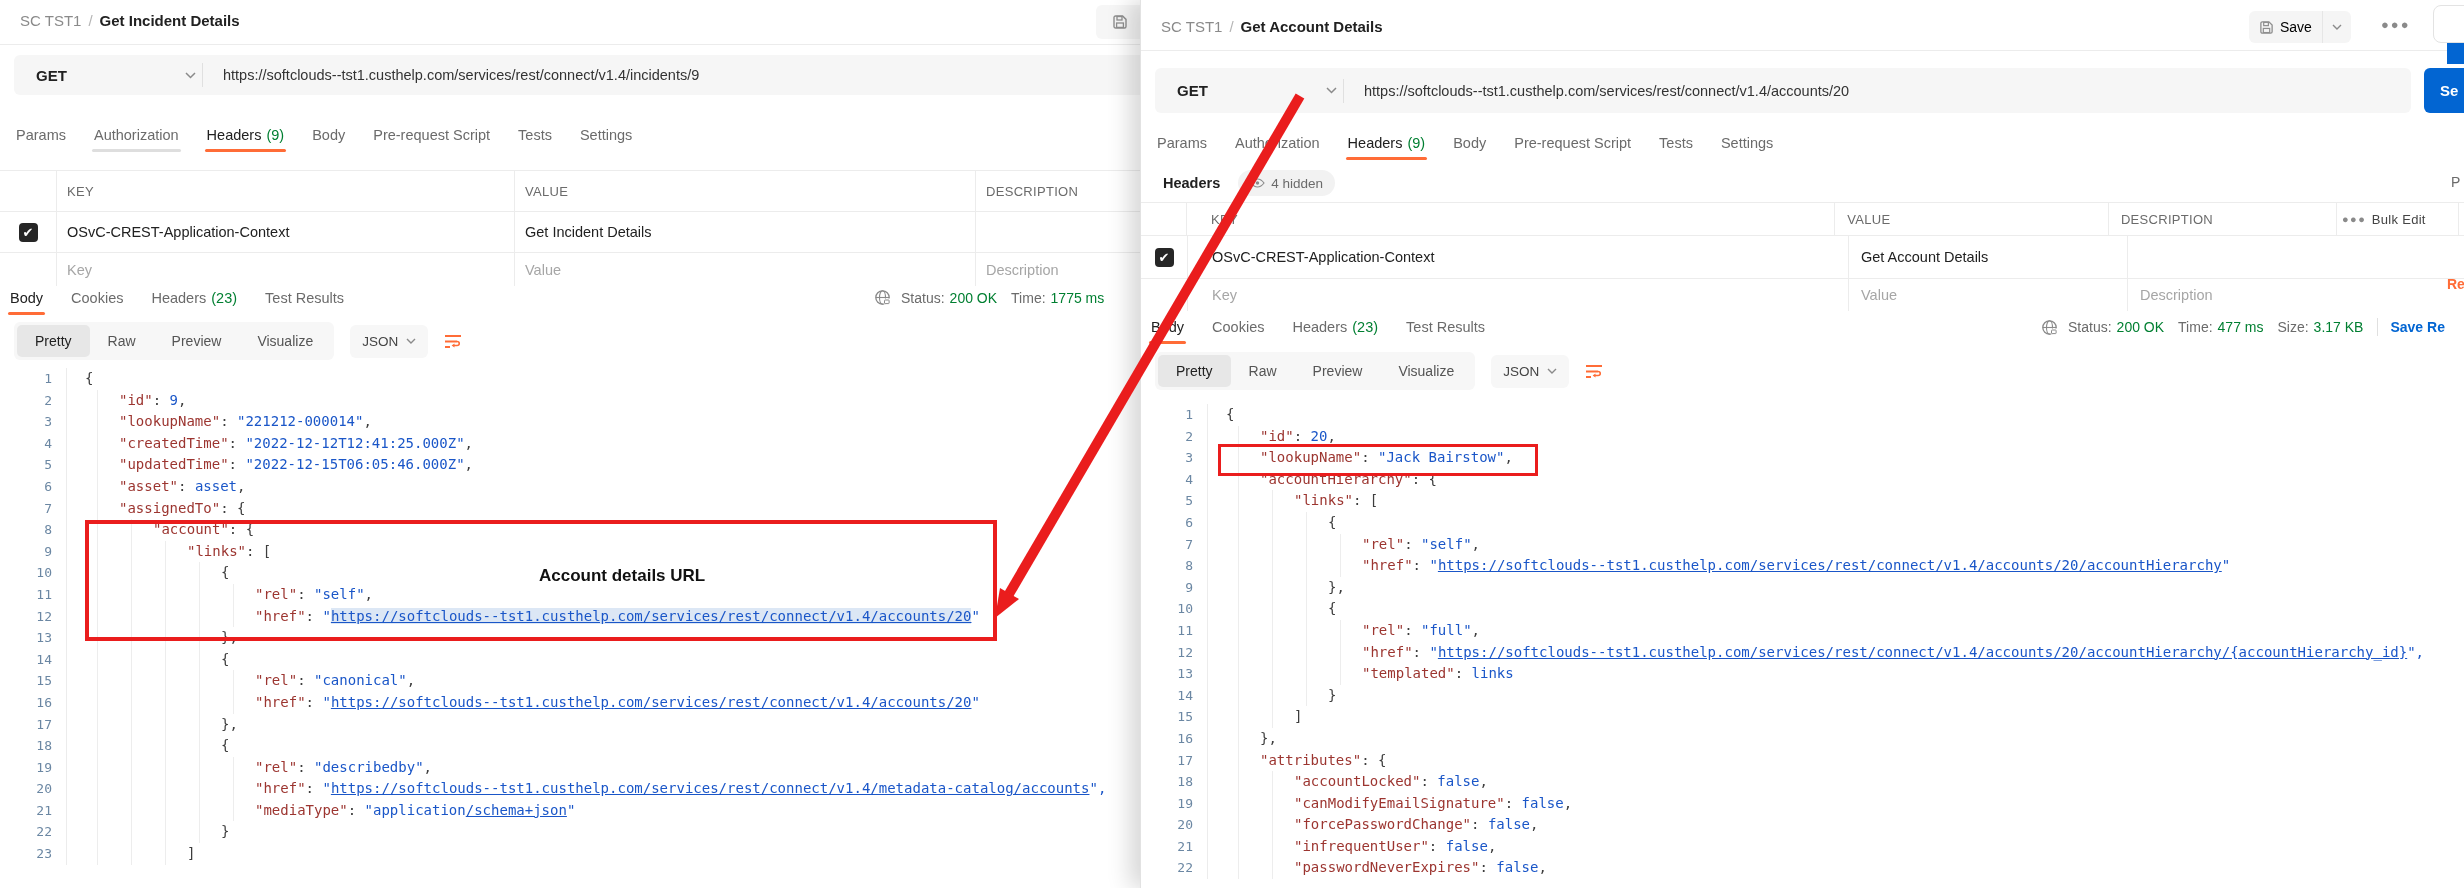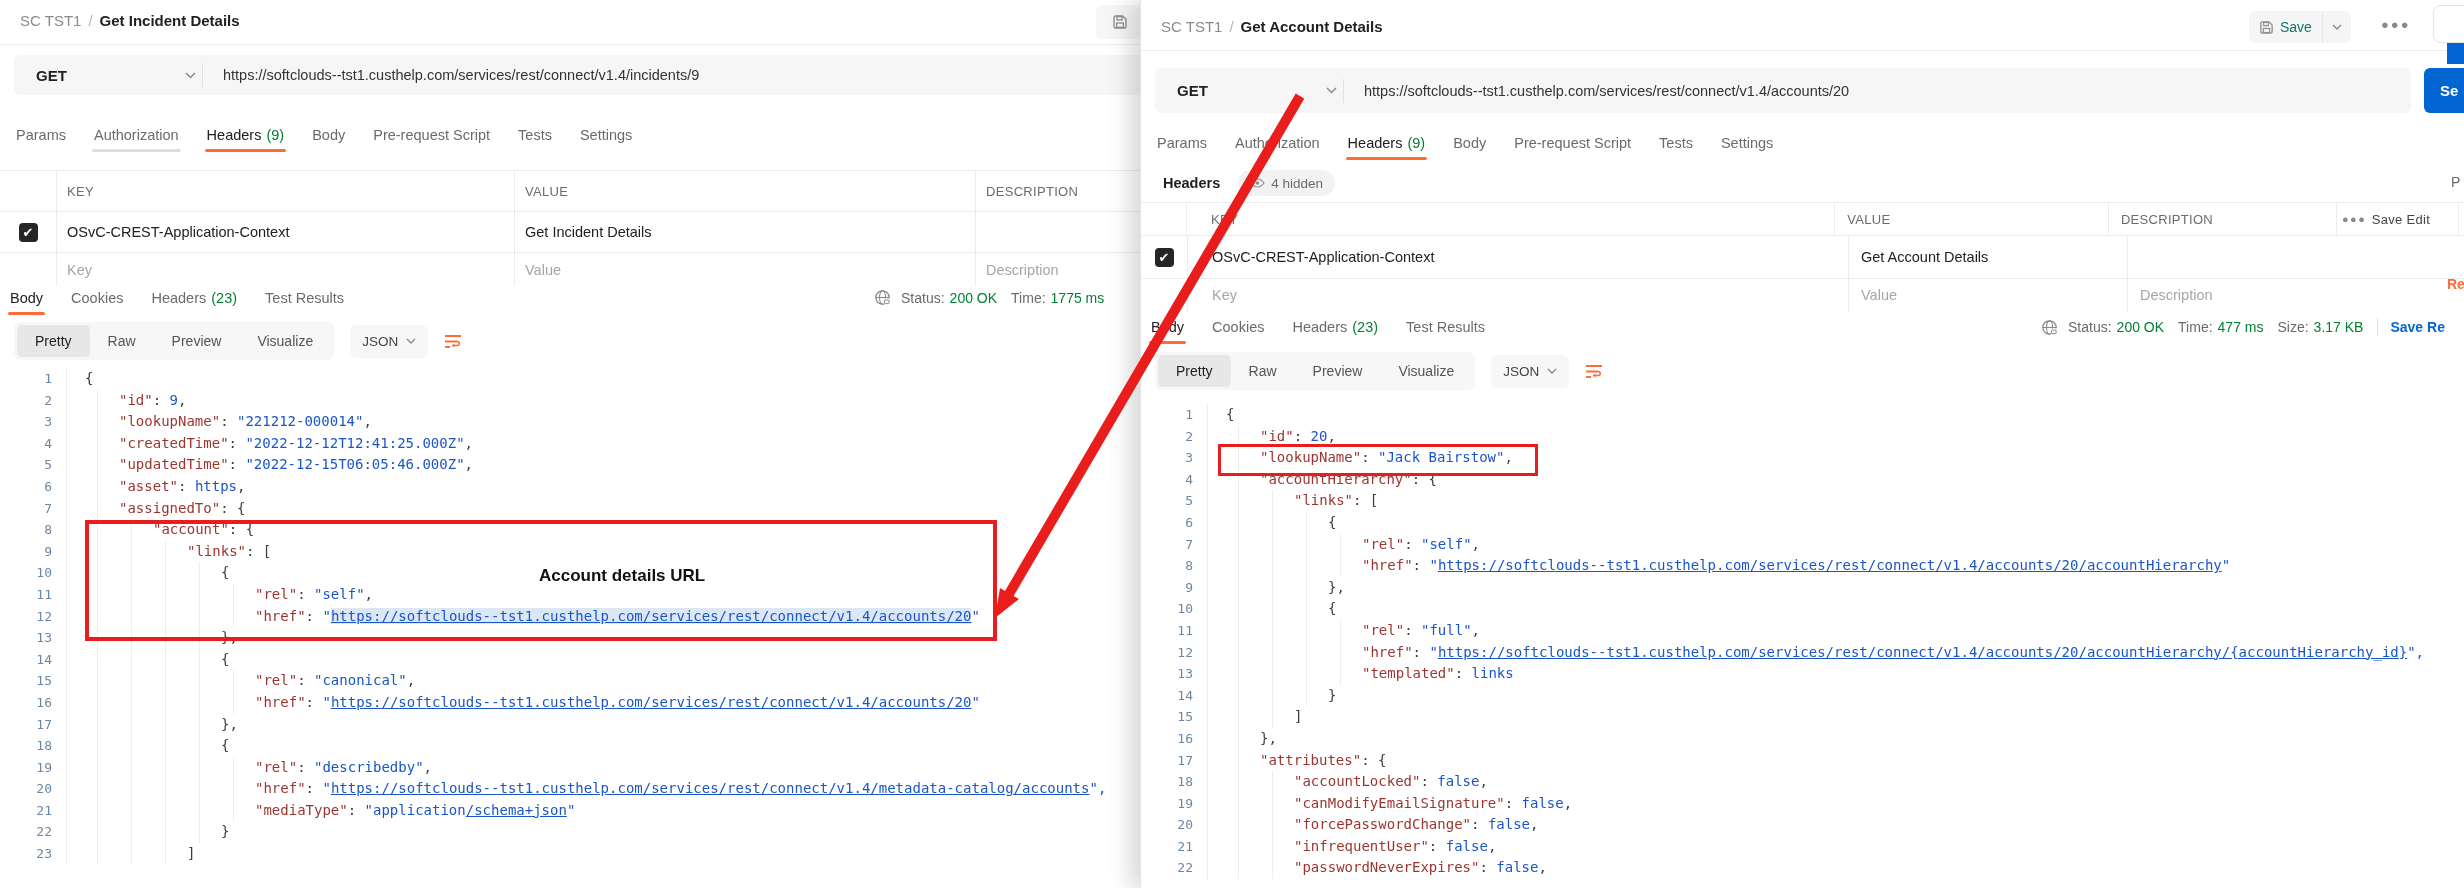--- a/index.html
+++ b/index.html
@@ -50,21 +50,21 @@
   .ct{position:relative;margin-left:18px;white-space:pre;}
   .gd{position:absolute;top:0;bottom:0;width:0;border-left:1px solid #ededed;}
   .tp{color:#3d3d3d;}
   .tk{color:#9c3530;}
   .ts{color:#1a56c8;}
   .tb{color:#1a56c8;}
   .tl{color:#1a56c8;text-decoration:underline;}
   .thl{color:#1a56c8;text-decoration:underline;background:#dce7f5;}
   .iconbtn{color:#8a8a8a;}
   .pill{background:#f2f2f2;border-radius:13px;height:26px;display:flex;align-items:center;padding:0 12px;gap:6px;font-size:13.5px;color:#6b6b6b;}
-  .savebtn{position:absolute;display:flex;align-items:center;background:#f5f5f5;border-radius:6px;height:32px;color:#0f766e;font-size:14px;}
+  .savebtn{position:absolute;display:flex;align-items:center;background:#f5f5f5;border-radius:6px;height:32px;color:#000000;font-size:14px;}
   .savebtn .slbl{padding:0 10px 0 6px;}
   .savebtn .sdiv{width:1px;height:32px;background:#e6e6e6;}
   .savebtn .schev{padding:0 9px;}
   .sendbtn{position:absolute;background:#0265d2;border-radius:6px;color:#fff;font-weight:bold;font-size:15px;display:flex;align-items:center;padding-left:16px;}
   .cutbtn{position:absolute;background:#fff;border:1px solid #e3e3e3;border-radius:8px;}
   .cutblue{position:absolute;background:#0265d2;}
   .frag{position:absolute;font-size:14px;white-space:nowrap;}
   .annobox{position:absolute;border:4px solid #ea1d1d;z-index:30;}
   .annolabel{position:absolute;font-size:17px;font-weight:bold;color:#111;z-index:31;white-space:nowrap;}
   .arrow{position:absolute;left:0;top:0;z-index:32;pointer-events:none;}
@@ -210,21 +210,21 @@
         <div class="cl">
           <span class="ln">4</span>
           <span class="ct" style="padding-left: 34px;"><i class="gd" style="left: 12px;"></i><span class="tk">"createdTime"</span><span class="tp">: </span><span class="ts">"2022-12-12T12:41:25.000Z"</span><span class="tp">,</span></span>
         </div>
         <div class="cl">
           <span class="ln">5</span>
           <span class="ct" style="padding-left: 34px;"><i class="gd" style="left: 12px;"></i><span class="tk">"updatedTime"</span><span class="tp">: </span><span class="ts">"2022-12-15T06:05:46.000Z"</span><span class="tp">,</span></span>
         </div>
         <div class="cl">
           <span class="ln">6</span>
-          <span class="ct" style="padding-left: 34px;"><i class="gd" style="left: 12px;"></i><span class="tk">"asset"</span><span class="tp">: </span><span class="tb">https</span><span class="tp">,</span></span>
+          <span class="ct" style="padding-left: 34px;"><i class="gd" style="left: 12px;"></i><span class="tk">"asset"</span><span class="tp">: </span><span class="tb">asset</span><span class="tp">,</span></span>
         </div>
         <div class="cl">
           <span class="ln">7</span>
           <span class="ct" style="padding-left: 34px;"><i class="gd" style="left: 12px;"></i><span class="tk">"assignedTo"</span><span class="tp">: {</span></span>
         </div>
         <div class="cl">
           <span class="ln">8</span>
           <span class="ct" style="padding-left: 68px;"><i class="gd" style="left: 12px;"></i><i class="gd" style="left: 46px;"></i><span class="tk">"account"</span><span class="tp">: {</span></span>
         </div>
         <div class="cl">
@@ -358,21 +358,21 @@
       <div class="kvrow kvhead" style="height:32px;">
         <div class="cell cbxcol" style="width:46px;"></div>
         <div class="cellsep"></div>
         <div class="cell" style="width:636px;padding-left:24px;">KEY</div>
         <div class="cellsep"></div>
         <div class="cell" style="width:266px;padding-left:12px;">VALUE</div>
         <div class="cellsep"></div>
         <div class="cell" style="width:219px;padding-left:12px;">DESCRIPTION</div>
         <div class="cellsep"></div>
         <div class="cell iconbtn" style="width:36px;text-align:center;letter-spacing:1.5px;font-size:11px;">●●●</div>
-        <div class="cell" style="width:88px;color:#444;">Save Edit</div>
+        <div class="cell" style="width:88px;color:#444;">Bulk Edit</div>
         <div class="cellsep"></div>
         <div class="cell" style="flex:1;padding-left:6px;color:#444;">P</div>
       </div>
       <div class="kvrow" style="height:42px;font-size:14.5px;">
         <div class="cell cbxcol" style="width:46px;">
           <span class="cbx">✔</span>
         </div>
         <div class="cellsep"></div>
         <div class="cell" style="width:636px;padding-left:24px;">OSvC-CREST-Application-Context</div>
         <div class="cellsep"></div>

